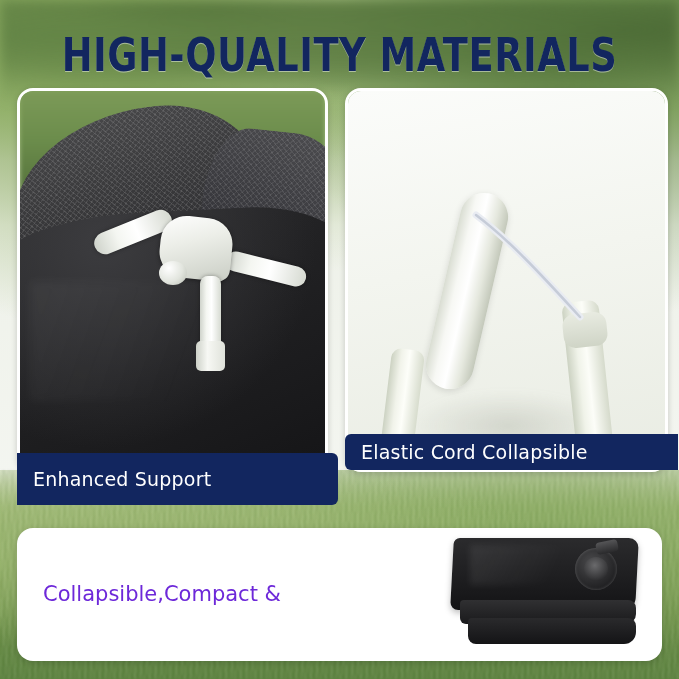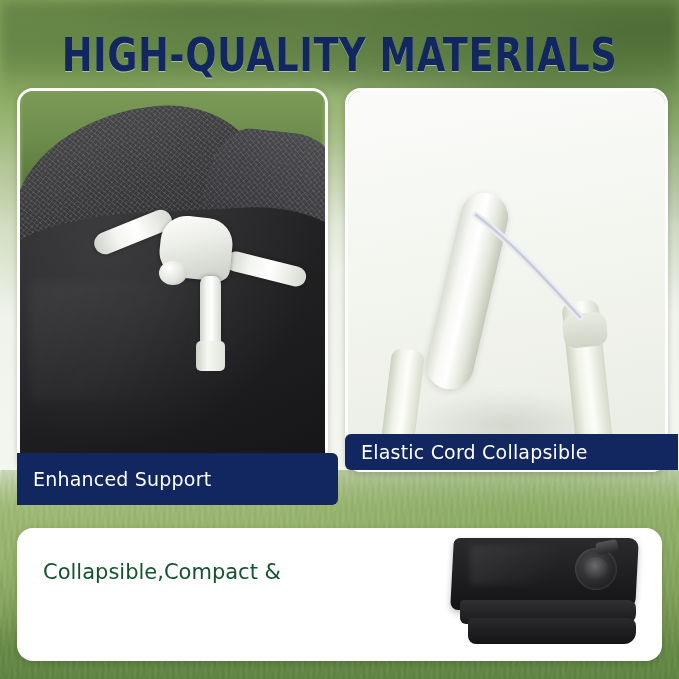--- a/index.html
+++ b/index.html
@@ -229,26 +229,26 @@
   .bottom-card {
     position: absolute;
     left: 17px; top: 528px;
     width: 645px; height: 133px;
     background: #ffffff;
     border-radius: 16px;
     box-shadow: 0 2px 7px rgba(0,0,0,0.16);
   }
   .bottom-text {
     position: absolute;
-    left: 43px; top: 557px;
+    left: 43px; top: 579px;
     width: 300px;
     font-family: "DejaVu Sans", sans-serif;
     font-size: 21px;
     line-height: 30px;
-    color: #14532d;
+    color: #6d28d9;
   }
 
   
   .fold {
     position: absolute;
     background: linear-gradient(180deg, #2b2b2d 0%, #1d1d1f 60%, #131315 100%);
   }
   .fold-top {
     left: 452px; top: 538px; width: 185px; height: 72px;
     border-radius: 6px 10px 12px 8px;

